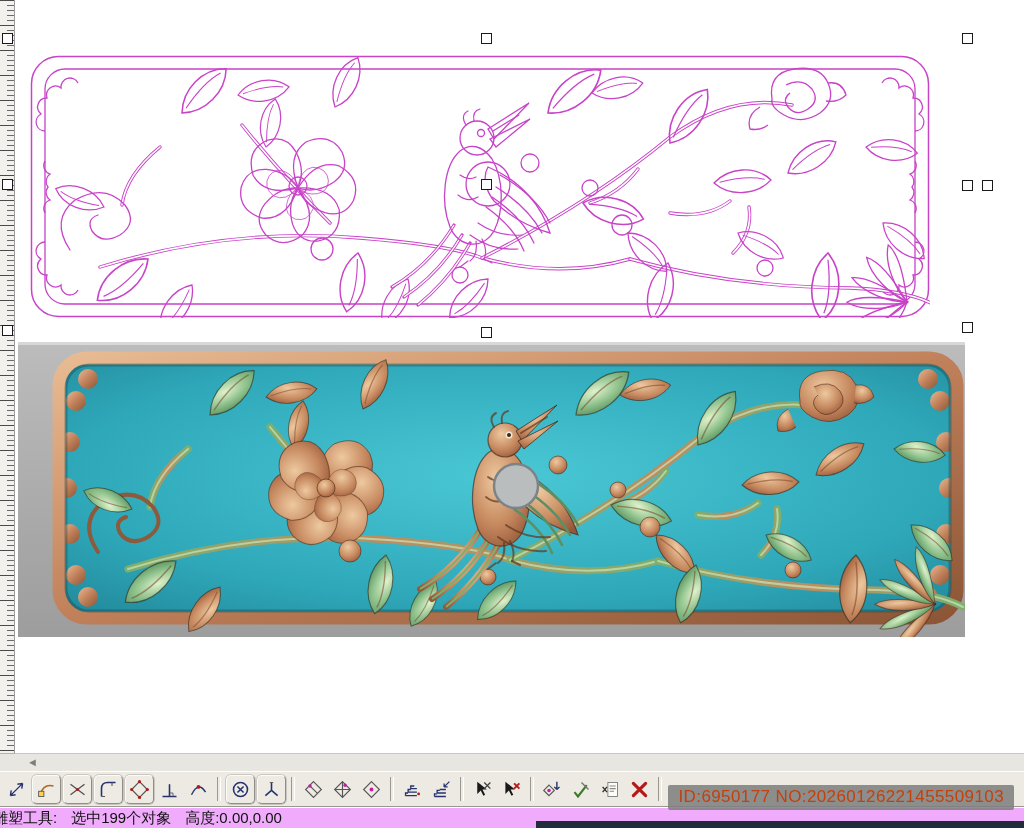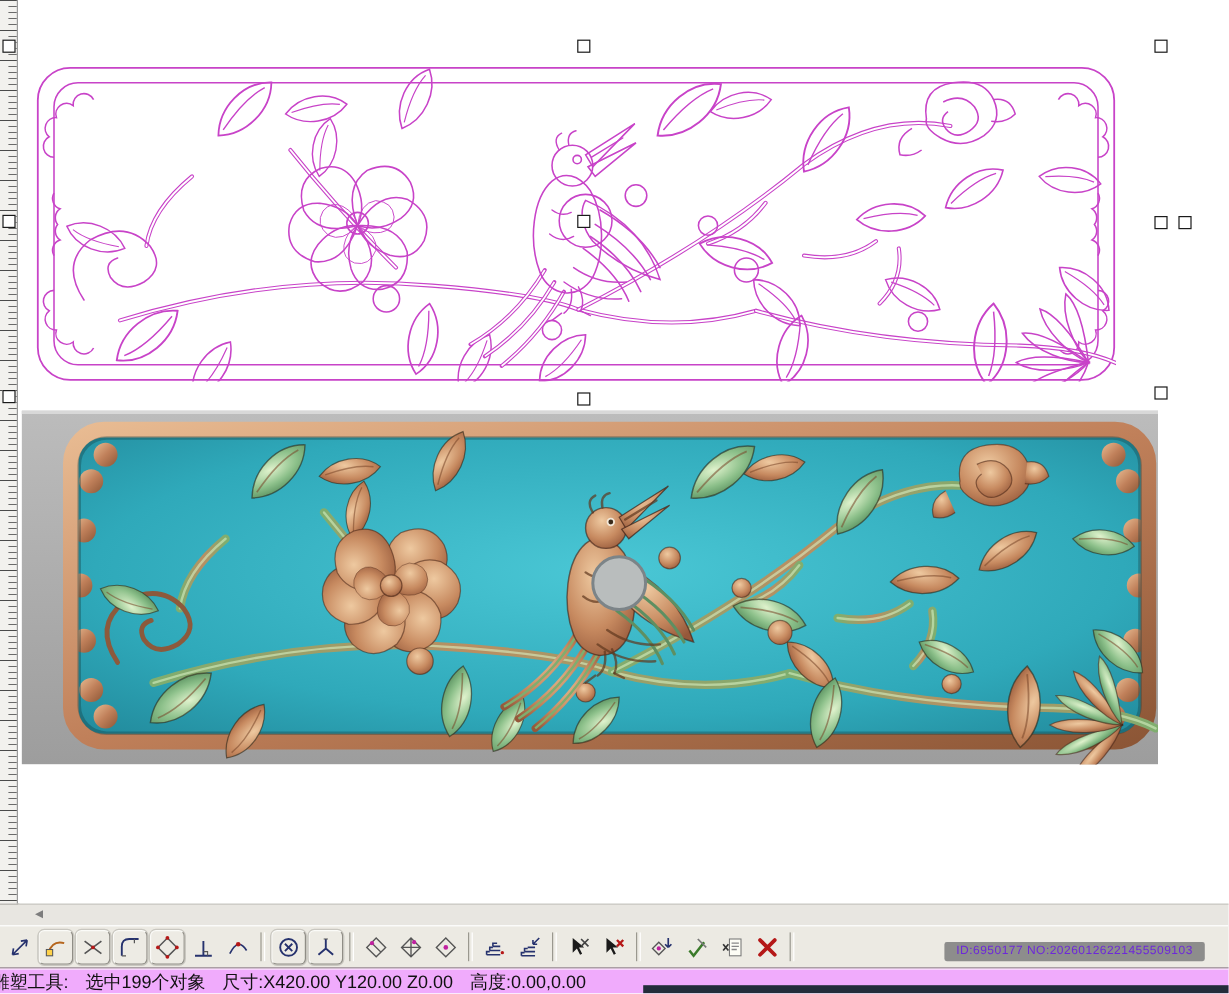--- a/index.html
+++ b/index.html
@@ -34,22 +34,22 @@
   
   #statusbar{position:absolute;left:0;top:806px;width:1024px;height:22px;background:#f0abfc;
     border-top:1px solid #9a988f;box-shadow:inset 0 1px 0 #ffffff;
     font-size:15px;color:#111;display:flex;align-items:center;white-space:nowrap;overflow:hidden;}
   #statusbar .seg{margin-right:14px;}
   #statusbar .first{margin-left:-7px;}
   
   #watermark{position:absolute;left:52px;top:772px;font-size:38px;font-weight:900;letter-spacing:2px;
     color:rgba(255,255,255,0.50);-webkit-text-stroke:1.5px rgba(115,115,115,0.85);
     text-shadow:0 1px 1px rgba(255,255,255,.5);pointer-events:none;white-space:nowrap;}
-  #idbadge{position:absolute;right:20px;top:785px;background:rgba(125,125,125,0.85);color:#6d28d9;
-    font-size:10px;padding:2px 10px 3px 10px;border-radius:2px;letter-spacing:.4px;}
+  #idbadge{position:absolute;right:10px;top:785px;background:rgba(125,125,125,0.85);color:#c2410c;
+    font-size:17px;padding:2px 10px 3px 10px;border-radius:2px;letter-spacing:.4px;}
   #darkstrip{position:absolute;left:536px;top:821px;width:488px;height:7px;background:#232c3a;}
 </style>
 </head>
 <body>
 
 <div id="app">
 
   <svg width="0" height="0" style="position:absolute" aria-hidden="true">
     <defs>
       <radialGradient id="gG" cx="40%" cy="35%" r="75%">
@@ -592,19 +592,18 @@
         <svg viewBox="0 0 24 24">
           <path d="M5 5 L19 19 M19 5 L5 19" stroke="#b51818" stroke-width="3.6" stroke-linecap="round"></path>
         </svg>
       </span>
       <span class="tb-sep"></span>
     </div>
 
   <div id="statusbar">
     <span class="seg first">雕塑工具:</span>
     <span class="seg">选中199个对象</span>
-    <span class="seg">尺寸:X420.00 Y120.00 Z0.00</span>
     <span class="seg">高度:0.00,0.00</span>
   </div>
 
   <div id="idbadge">ID:6950177 NO:20260126221455509103</div>
   <div id="darkstrip"></div>
 </div>
 
 </body></html>

